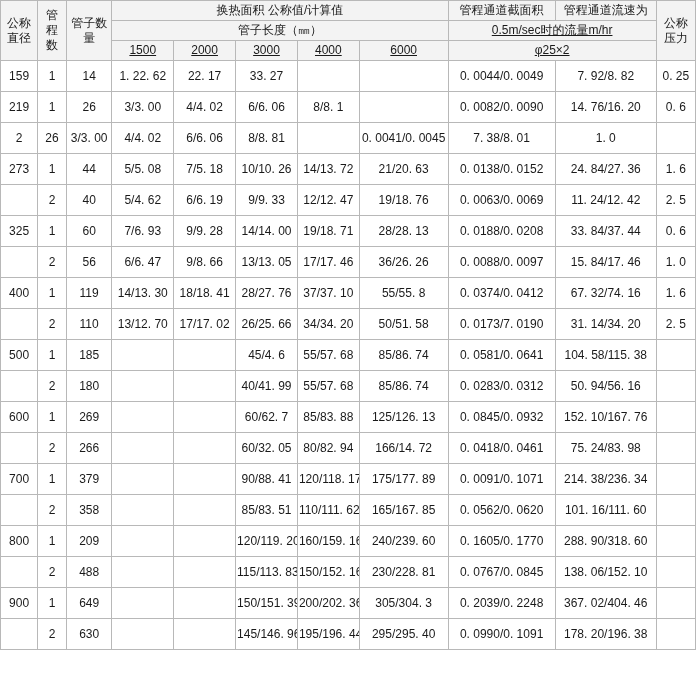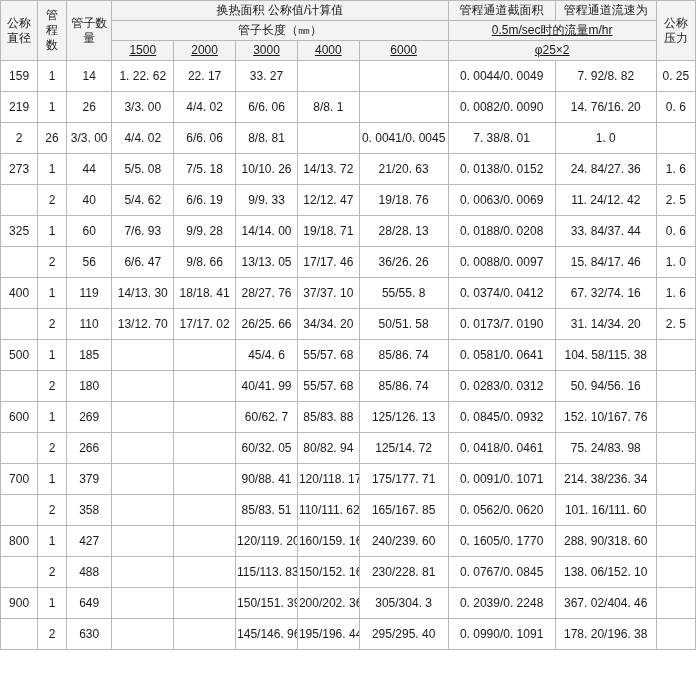--- a/index.html
+++ b/index.html
@@ -275,55 +275,55 @@
           <td class="cell-empty"></td>
         </tr>
         <tr class="data-row">
           <td class="cell-empty"></td>
           <td>2</td>
           <td>266</td>
           <td class="cell-empty"></td>
           <td class="cell-empty"></td>
           <td>60/32. 05</td>
           <td>80/82. 94</td>
-          <td>125/14. 72</td>
+          <td>166/14. 72</td>
           <td>0. 0418/0. 0461</td>
           <td>75. 24/83. 98</td>
           <td class="cell-empty"></td>
         </tr>
         <tr class="data-row">
           <td>700</td>
           <td>1</td>
           <td>379</td>
           <td class="cell-empty"></td>
           <td class="cell-empty"></td>
           <td>90/88. 41</td>
           <td>120/118. 17</td>
-          <td>175/177. 71</td>
+          <td>175/177. 89</td>
           <td>0. 0091/0. 1071</td>
           <td>214. 38/236. 34</td>
           <td class="cell-empty"></td>
         </tr>
         <tr class="data-row">
           <td class="cell-empty"></td>
           <td>2</td>
           <td>358</td>
           <td class="cell-empty"></td>
           <td class="cell-empty"></td>
           <td>85/83. 51</td>
           <td>110/111. 62</td>
           <td>165/167. 85</td>
           <td>0. 0562/0. 0620</td>
           <td>101. 16/111. 60</td>
           <td class="cell-empty"></td>
         </tr>
         <tr class="data-row">
           <td>800</td>
           <td>1</td>
-          <td>427</td>
+          <td>209</td>
           <td class="cell-empty"></td>
           <td class="cell-empty"></td>
           <td>120/119. 20</td>
           <td>160/159. 16</td>
           <td>240/239. 60</td>
           <td>0. 1605/0. 1770</td>
           <td>288. 90/318. 60</td>
           <td class="cell-empty"></td>
         </tr>
         <tr class="data-row">

